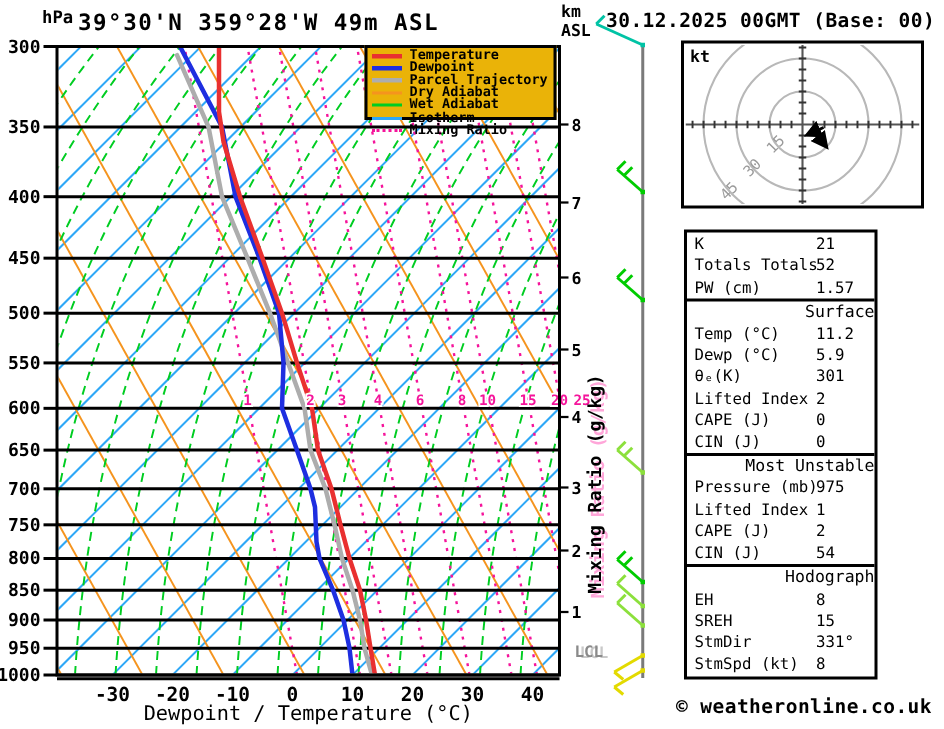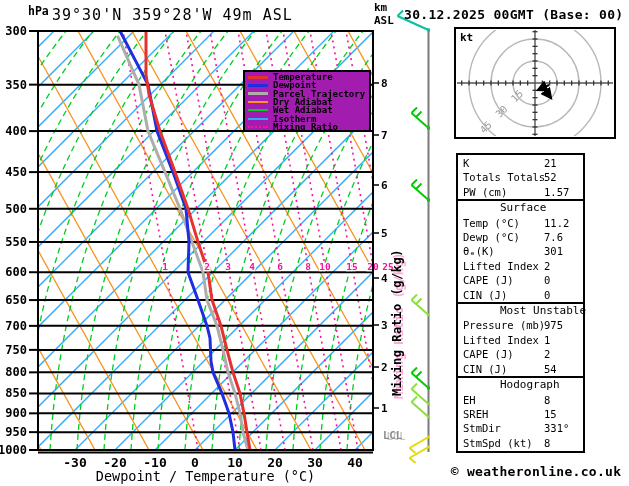--- a/index.html
+++ b/index.html
@@ -1,38 +1,38 @@
 <!DOCTYPE html>
 <html><head>
 <meta charset="utf-8">
 <style>
   html,body{margin:0;padding:0;background:#fff;}
   .app{position:relative;width:629px;height:486px;background:#fff;overflow:hidden;
        font-family:"DejaVu Sans Mono",monospace;color:#000;}
   #chart-svg{position:absolute;left:0;top:0;width:629px;height:486px;z-index:1;}
   .ovl{position:absolute;z-index:2;}
   .hpa{left:28px;top:4px;font-size:11.5px;font-weight:bold;}
-  .title{left:52px;top:6px;font-size:15px;font-weight:normal;letter-spacing:1px;white-space:nowrap;}
+  .title{left:52px;top:6px;font-size:15px;font-weight:bold;letter-spacing:1px;white-space:nowrap;}
   .kmasl{left:374px;top:1px;font-size:11px;font-weight:bold;line-height:13px;white-space:pre;}
   .datetime{left:404px;top:7px;width:223px;font-size:13px;font-weight:bold;letter-spacing:0.3px;white-space:nowrap;}
-  .legend{left:243px;top:30px;width:128px;height:62px;background:#a21caf;border:2px solid #000;
-          box-sizing:border-box;padding:1px 0 0 3px;margin-top:40px;}
+  .legend{left:243px;top:30px;width:128px;height:50px;background:#eab308;border:2px solid #000;
+          box-sizing:border-box;padding:1px 0 0 3px;}
   .legend-row{display:flex;align-items:center;height:8.3px;}
   .legend-swatch{width:20px;height:0;margin-right:5px;flex:none;}
   .legend-label{font-size:9px;font-weight:bold;white-space:nowrap;line-height:8px;}
   .mixlabel{left:317px;top:315px;width:160px;height:15px;text-align:center;
             transform:rotate(-90deg);font-size:12px;font-weight:bold;letter-spacing:0.5px;
             white-space:nowrap;text-shadow:-3px 2px 0 #ffa6d9;}
   .lcl{left:383px;top:429px;font-size:10.5px;font-weight:bold;color:#8a8a8a;
        text-shadow:3.5px 0.5px 0 #c9c9c9;}
   .xtitle{left:38px;top:468px;width:335px;text-align:center;font-size:13.5px;font-weight:normal;white-space:nowrap;}
   .panel{left:456px;top:153px;width:129px;background:#fff;border:2px solid #000;
          box-sizing:border-box;padding:1px 0;}
   .panel-section.divided{border-top:2px solid #000;}
-  .panel-title{text-align:left;font-size:11px;line-height:14.4px;white-space:nowrap;margin-left:42px;}
+  .panel-title{text-align:right;font-size:11px;line-height:14.4px;white-space:nowrap;}
   .panel-row{position:relative;font-size:10.5px;line-height:14.4px;white-space:nowrap;padding-left:5px;}
   .panel-row .val{position:absolute;left:86px;top:0;text-align:center;}
   .copyright{left:443px;top:464px;width:186px;text-align:center;font-size:13px;
              font-weight:bold;letter-spacing:0.3px;white-space:nowrap;}
 </style>
 </head>
 <body>
 
 <div class="app">
   <svg id="chart-svg" xmlns="http://www.w3.org/2000/svg" viewBox="0 0 629 486">
@@ -316,21 +316,21 @@
 
   <div class="ovl panel" id="panel">
       <div class="panel-section">
         <div class="panel-row"><span>K</span><span class="val">21</span></div>
         <div class="panel-row"><span>Totals Totals</span><span class="val">52</span></div>
         <div class="panel-row"><span>PW (cm)</span><span class="val">1.57</span></div>
       </div>
       <div class="panel-section divided">
         <div class="panel-title">Surface</div>
         <div class="panel-row"><span>Temp (°C)</span><span class="val">11.2</span></div>
-        <div class="panel-row"><span>Dewp (°C)</span><span class="val">7.6</span></div>
+        <div class="panel-row"><span>Dewp (°C)</span><span class="val">5.9</span></div>
         <div class="panel-row"><span>θₑ(K)</span><span class="val">301</span></div>
         <div class="panel-row"><span>Lifted Index</span><span class="val">2</span></div>
         <div class="panel-row"><span>CAPE (J)</span><span class="val">0</span></div>
         <div class="panel-row"><span>CIN (J)</span><span class="val">0</span></div>
       </div>
       <div class="panel-section divided">
         <div class="panel-title">Most Unstable</div>
         <div class="panel-row"><span>Pressure (mb)</span><span class="val">975</span></div>
         <div class="panel-row"><span>Lifted Index</span><span class="val">1</span></div>
         <div class="panel-row"><span>CAPE (J)</span><span class="val">2</span></div>

